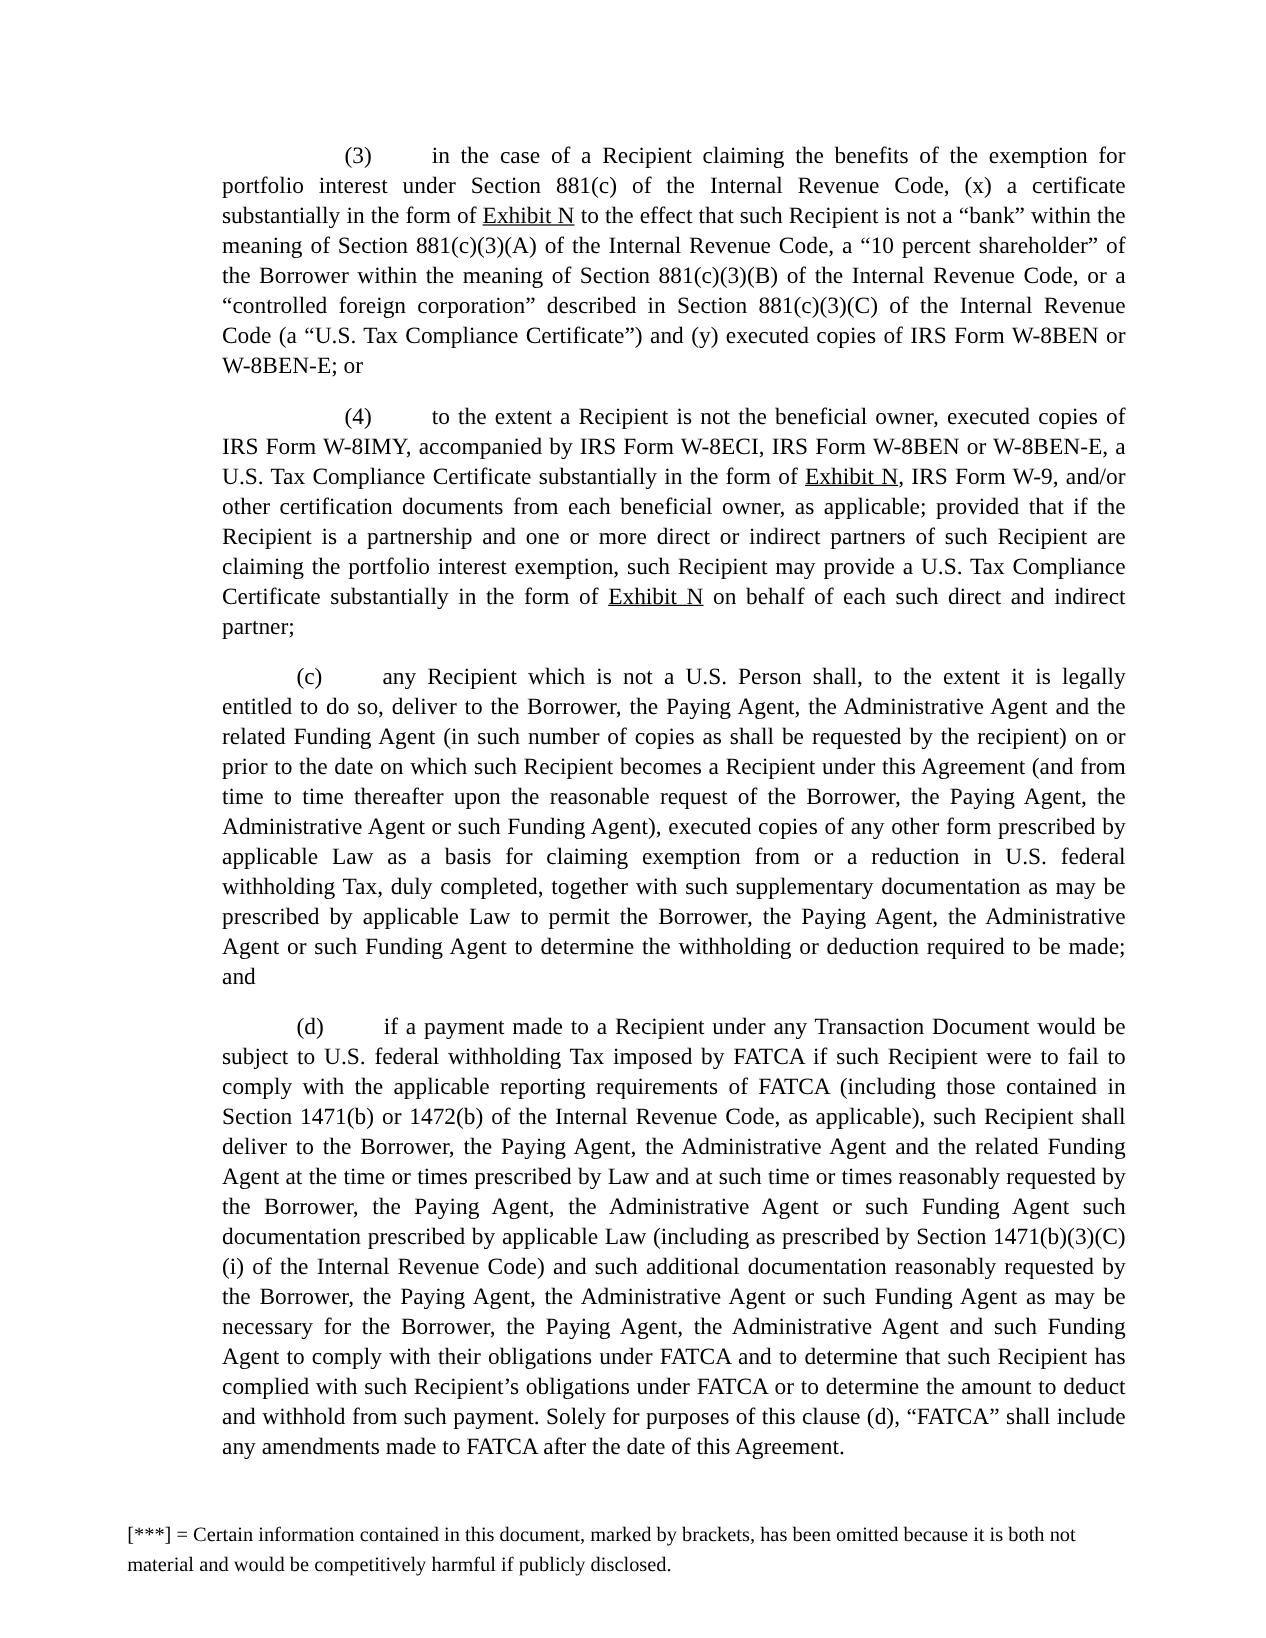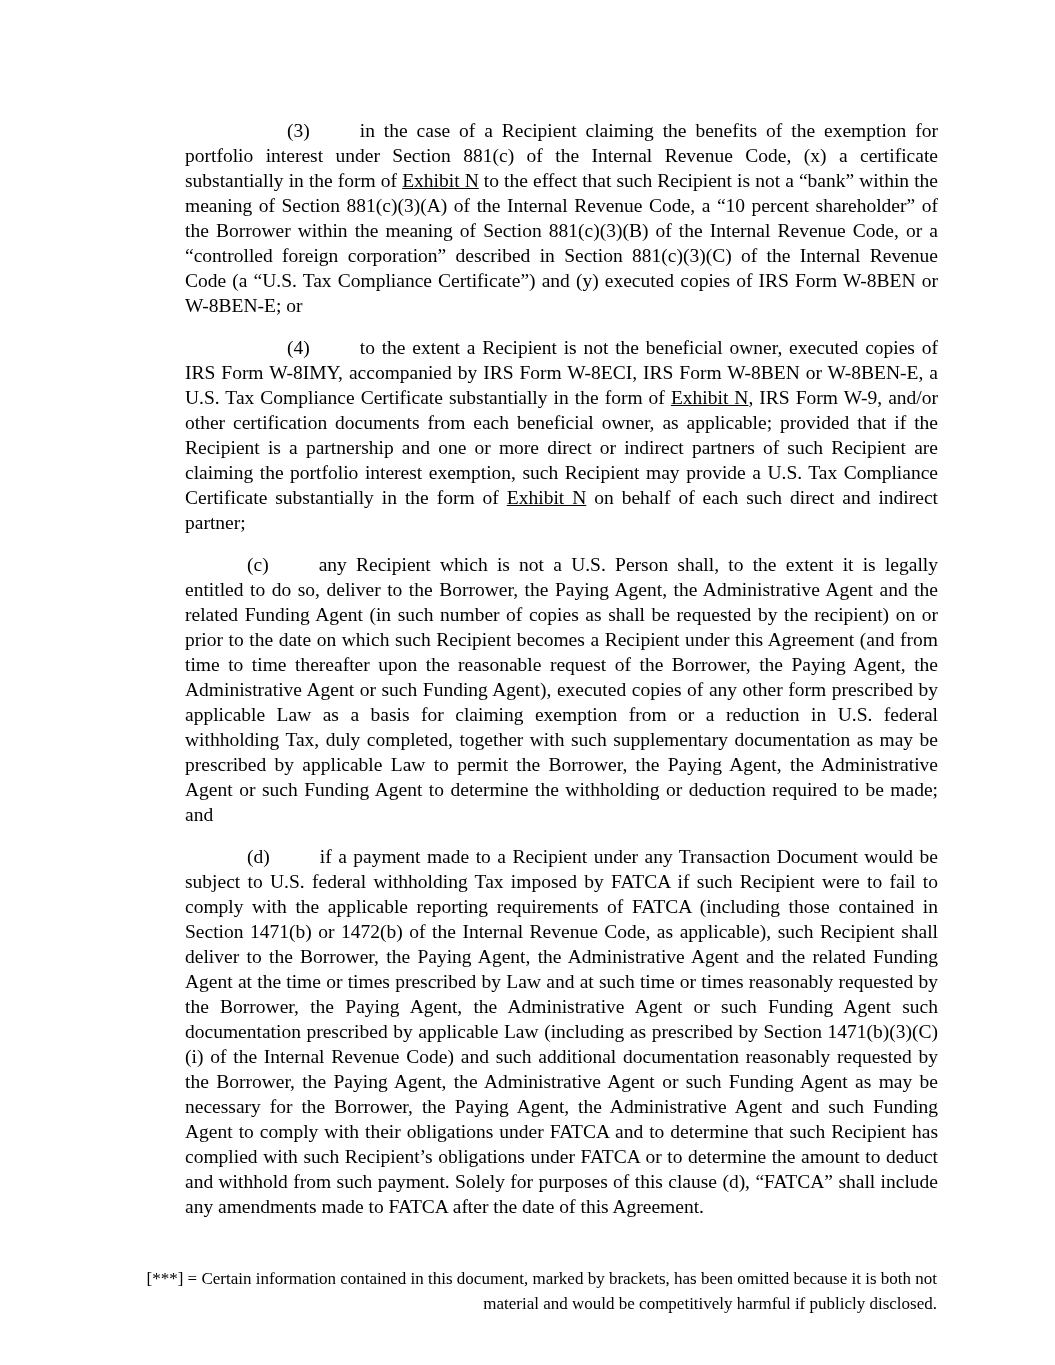--- a/index.html
+++ b/index.html
@@ -35,26 +35,26 @@
     top: 1236px;
     left: 0;
     width: 1055px;
     text-align: right;
     font-size: 19.5px;
     line-height: 25px;
     margin-left: 28px;
   }
   .footnote {
     position: absolute;
-    left: 122px;
+    left: 106px;
     top: 1266px;
     width: 815px;
     font-size: 17px;
     line-height: 25px;
-    text-align: right;
+    text-align: left;
   }
 </style>
 </head>
 <body>
 
 <div class="page">
 
   <div class="body-text">
     <p class="para para-numbered"><span class="run run-normal">(3)</span><span class="run run-tab"></span><span class="run run-normal">in the case of a Recipient claiming the benefits of the exemption for portfolio interest under Section 881(c) of the Internal Revenue Code, (x) a certificate substantially in the form of </span><span class="run run-underline">Exhibit N</span><span class="run run-normal"> to the effect that such Recipient is not a “bank” within the meaning of Section 881(c)(3)(A) of the Internal Revenue Code, a “10 percent shareholder” of the Borrower within the meaning of Section 881(c)(3)(B) of the Internal Revenue Code, or a “controlled foreign corporation” described in Section 881(c)(3)(C) of the Internal Revenue Code (a </span><span class="run run-italic">“U.S. Tax Compliance Certificate”</span><span class="run run-normal">) and (y) executed copies of IRS Form W-8BEN or W-8BEN-E; or</span></p>
 

